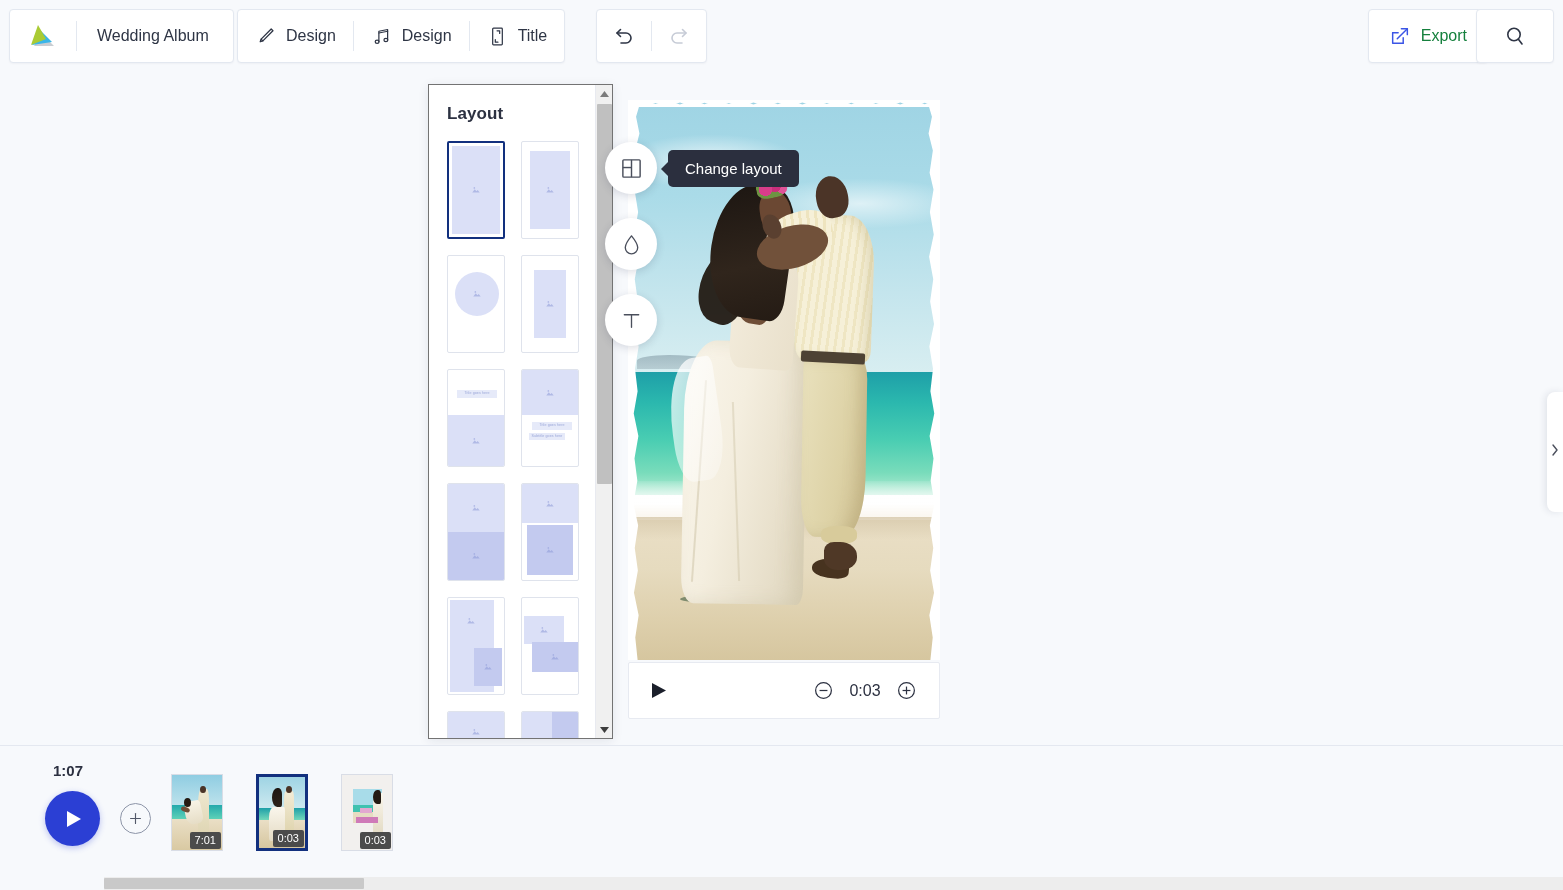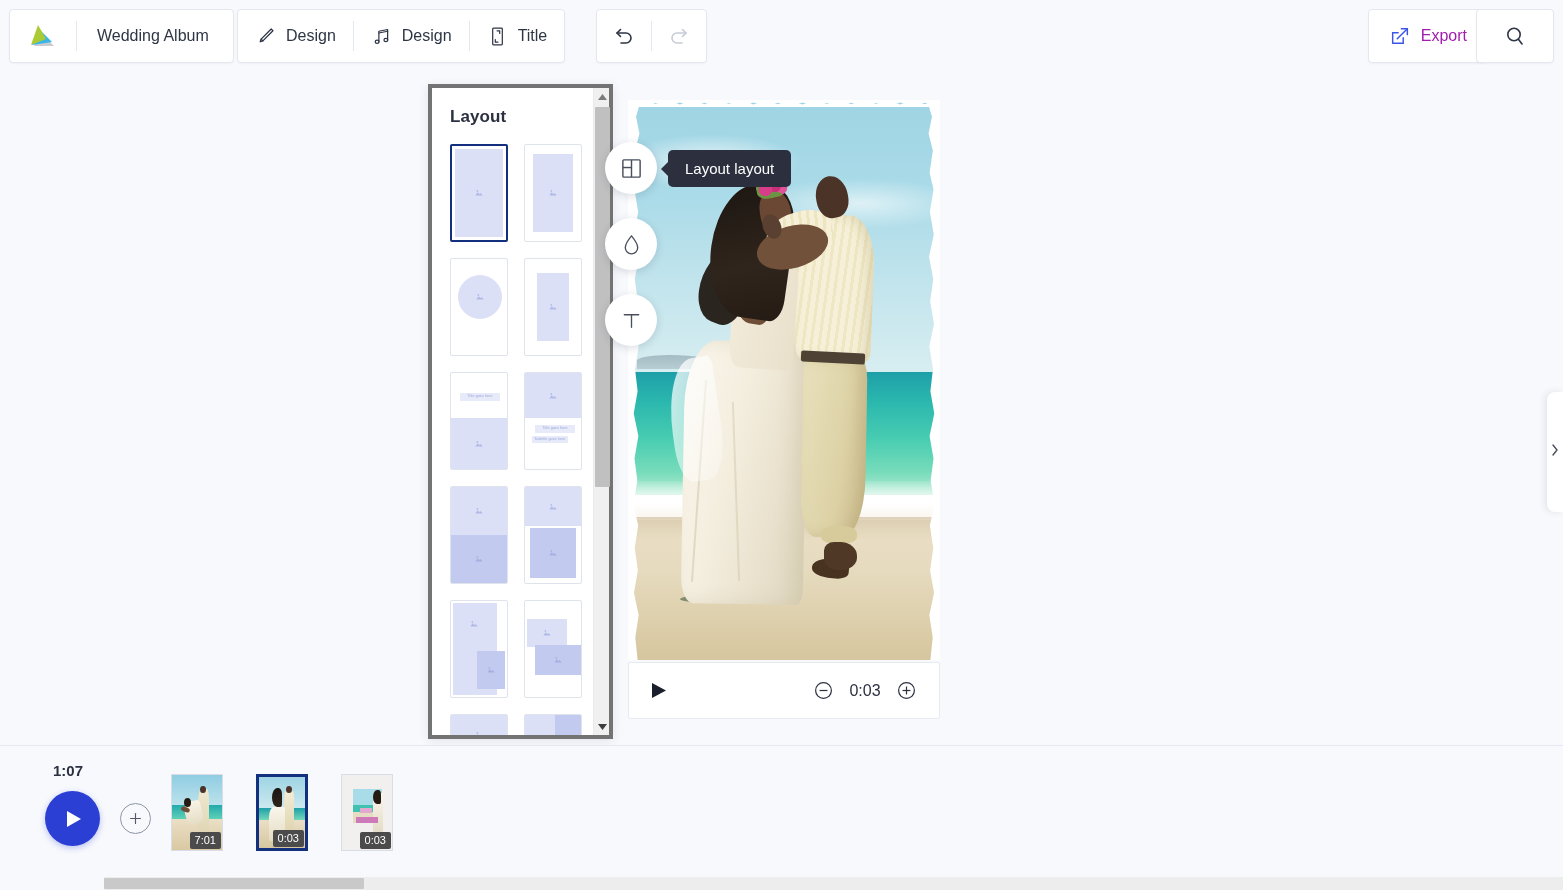--- a/index.html
+++ b/index.html
@@ -38,29 +38,29 @@
   }
   .divider { width: 1px; height: 30px; background: #e3e8f0; flex: none; }
 
   .logo-wrap { padding: 0 16px 0 18px; display:flex; align-items:center; height:52px;}
   .logo { width: 32px; height: 28px; position: relative; }
   .proj-name { padding: 0 24px 0 20px; font-size: 16px; color: #2e3545; cursor: text; }
 
   .icon { flex: none; display: inline-flex; align-items: center; justify-content: center; }
   .hist-btn { width: 54px; height: 52px; display:flex; align-items:center; justify-content:center; cursor:pointer; }
 
-  .export-btn { color: #a21caf; font-size: 16px; padding: 0 20px; }
+  .export-btn { color: #15803d; font-size: 16px; padding: 0 20px; }
   .search-btn { width: 76px; justify-content: center; padding: 0; }
 
   
   .layout-panel {
     position: absolute; left: 428px; top: 84px;
     width: 185px; height: 655px;
     background: #ffffff;
-    border: 4px solid #737373;
+    border: 1px solid #737373;
     box-shadow: 0 2px 10px rgba(25,35,70,.09);
     display: flex;
   }
   .lp-body {
     width: 167px; height: 100%;
     overflow: hidden; position: relative;
   }
   .lp-title {
     font-size: 17px; font-weight: bold; color: #2c3141;
     padding: 19px 0 0 18px; letter-spacing: .1px;
@@ -670,21 +670,21 @@
     <span class="icon">
       <svg width="23" height="23" viewBox="0 0 24 24" fill="none" stroke="#4a4f5c" stroke-width="1.4" stroke-linecap="round">
         <path d="M4.5 6 H19.5"></path>
           <path d="M12 6 V19"></path>
       </svg>
     </span>
   </div>
 </div>
 
 <div class="tooltip">
-  <span>Layout layout</span>
+  <span>Change layout</span>
 </div>
 
 <div class="playbar">
   <div class="pb-play">
     <svg width="16" height="17" viewBox="0 0 16 17">
       <polygon points="1,1 15,8.5 1,16" fill="#1b1f2b"></polygon>
     </svg>
   </div>
   <div class="pb-right">
     <div class="circ-btn">

